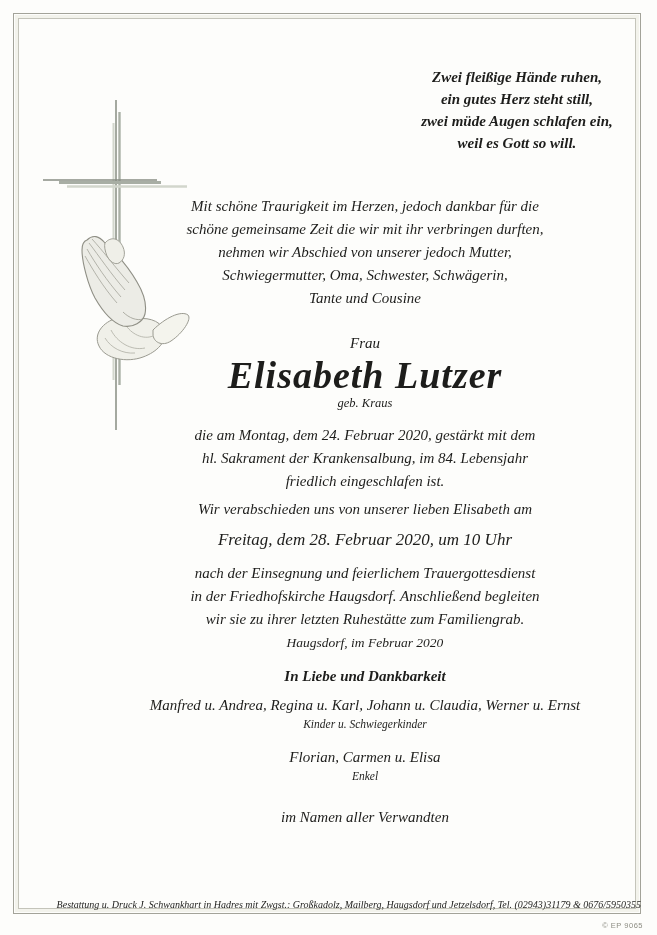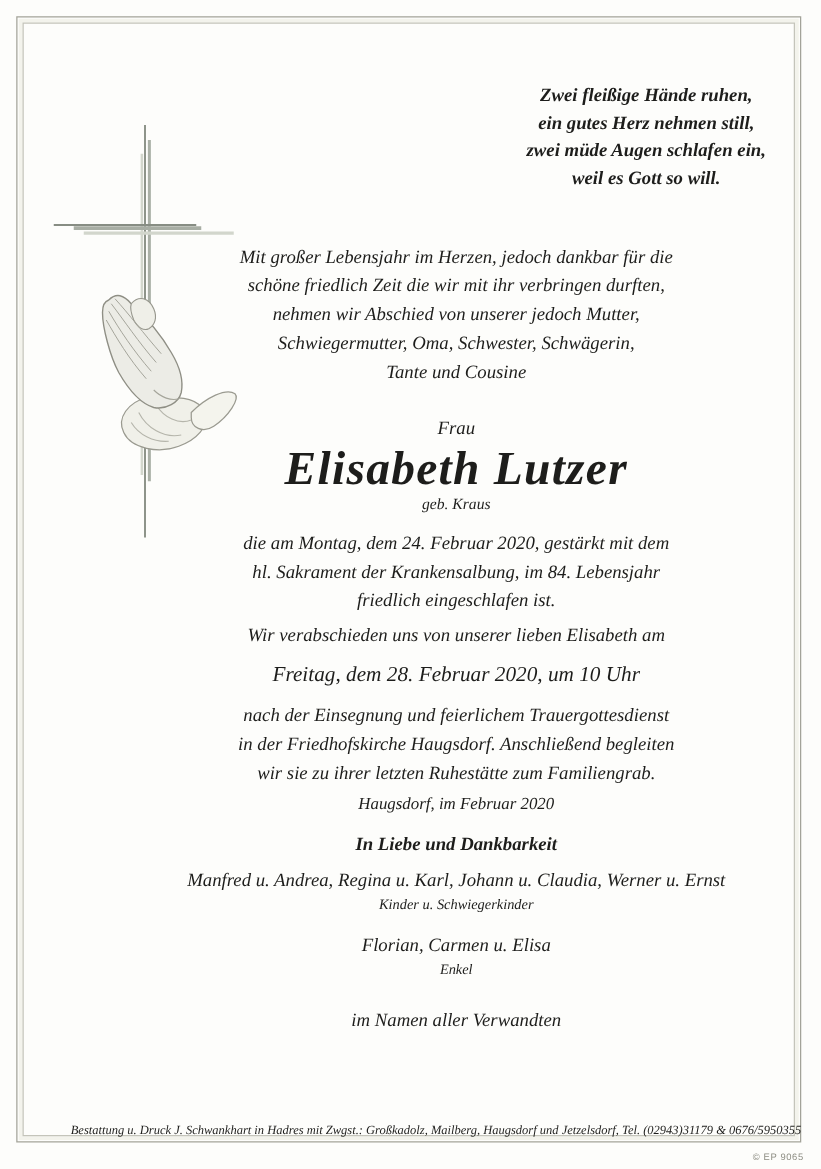--- a/index.html
+++ b/index.html
@@ -42,21 +42,21 @@
   .footer{position:absolute;left:13px;right:16px;bottom:24px;text-align:right;font-size:10px;line-height:12px;}
   .print-code{position:absolute;right:14px;bottom:5px;font-size:7.5px;color:#8d8d83;font-style:normal;font-family:"Liberation Sans",sans-serif;letter-spacing:0.5px;}
 </style>
 </head>
 <body>
 
 <div class="frame"></div>
 
 <div class="poem">
   <div>Zwei fleißige Hände ruhen,</div>
-  <div>ein gutes Herz nehmen still,</div>
+  <div>ein gutes Herz steht still,</div>
   <div>zwei müde Augen schlafen ein,</div>
   <div>weil es Gott so will.</div>
 </div>
 
 <svg class="emblem" viewBox="0 0 170 350" xmlns="http://www.w3.org/2000/svg">
 
   <g>
     <line x1="78.5" y1="33" x2="78.5" y2="290" stroke="#d2d6cc" stroke-width="2"></line>
     <line x1="84.5" y1="22" x2="84.5" y2="295" stroke="#aab0a6" stroke-width="2.4"></line>
     <line x1="81" y1="10" x2="81" y2="340" stroke="#8e948a" stroke-width="1.6"></line>
@@ -76,22 +76,22 @@
     <path d="M70,153 C76,146 84,148 88,157 C91,164 89,170 84,173 C80,175 75,172 72,166 C70,161 69,156 70,153 Z" fill="#efefe8" stroke="#97978d" stroke-width="0.9"></path>
 
     <path d="M54,153 C64,166 76,184 90,200 M52,159 C60,173 72,191 86,207 M50,166 C58,180 68,197 82,213 M57,149 C68,161 80,177 94,193" fill="none" stroke="#a5a59b" stroke-width="0.8"></path>
 
     <path d="M88,222 C94,228 102,231 108,229" fill="none" stroke="#a5a59b" stroke-width="0.9"></path>
   </g>
 </svg>
 
 <div class="content">
   <div>
-    <div>Mit großer Lebensjahr im Herzen, jedoch dankbar für die</div>
-    <div>schöne friedlich Zeit die wir mit ihr verbringen durften,</div>
+    <div>Mit schöne Traurigkeit im Herzen, jedoch dankbar für die</div>
+    <div>schöne gemeinsame Zeit die wir mit ihr verbringen durften,</div>
     <div>nehmen wir Abschied von unserer jedoch Mutter,</div>
     <div>Schwiegermutter, Oma, Schwester, Schwägerin,</div>
     <div>Tante und Cousine</div>
   </div>
 
   <div class="salutation">Frau</div>
 
   <div class="deceased-name">Elisabeth Lutzer</div>
   <div class="maiden-name">geb. Kraus</div>
 

